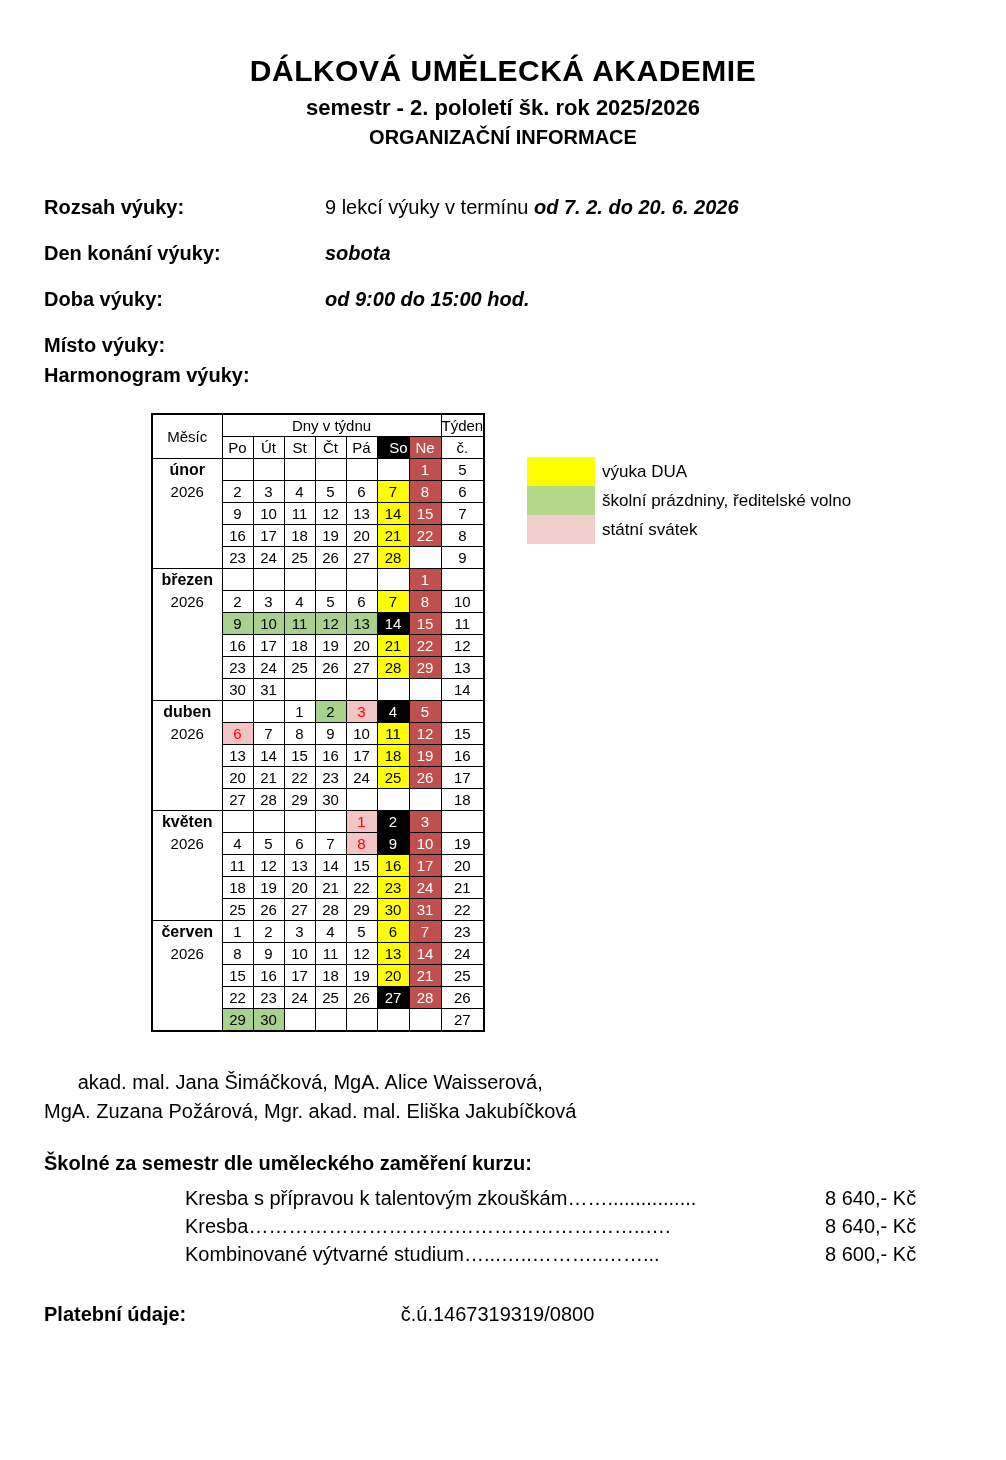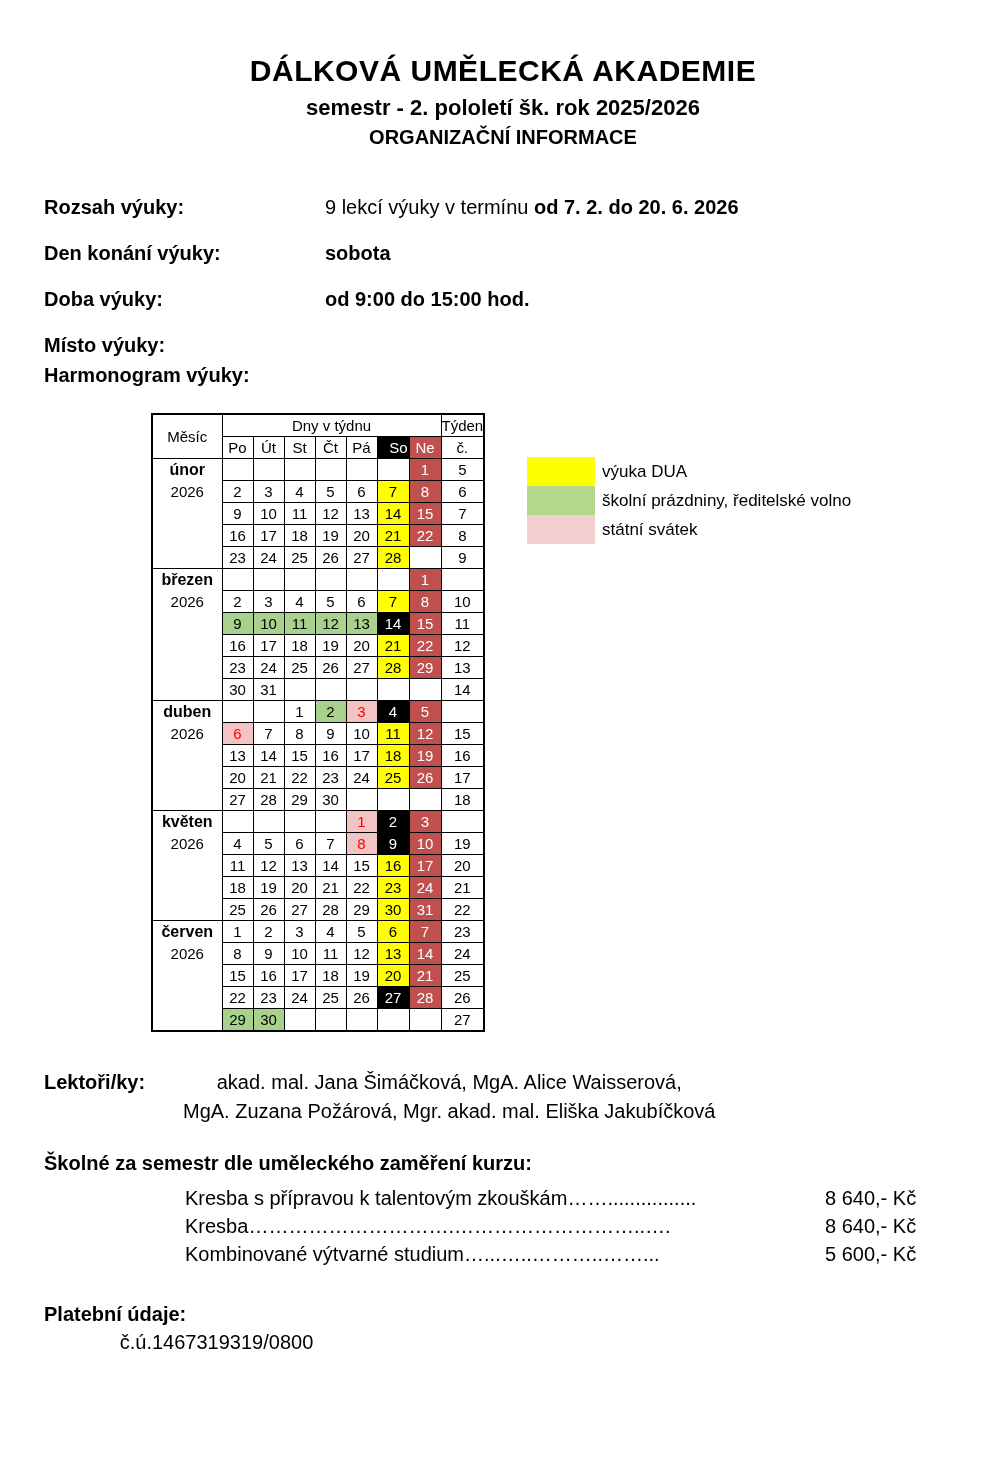--- a/index.html
+++ b/index.html
@@ -12,21 +12,21 @@
   }
   .title-block { position:absolute; top:54px; left:0; width:1006px; text-align:center; }
   .title  { font-size:30px; font-weight:bold; letter-spacing:0.5px; }
   .subtitle  { font-size:22px; font-weight:bold; margin-top:7px; }
   .subtitle2 { font-size:20px; font-weight:bold; margin-top:5px; }
 
   .info-section { position:absolute; left:44px; top:176px;margin-top:20px; }
   .info-row { display:flex; margin-bottom:24px; font-size:20px; line-height:22px; }
   .info-label { font-weight:bold; width:281px; flex-shrink:0; }
   .info-value { white-space:pre-wrap; }
-  .sb { font-weight:bold; }
+  .sb { font-weight:bold;font-style:italic; }
 
   .harmonogram { position:absolute; left:44px; top:364px; font-size:20px; font-weight:bold; }
 
   #schedule {
     position:absolute; left:151px; top:413px;
     border-collapse:collapse; border:2px solid #000;
     table-layout:fixed;
   }
   #schedule th, #schedule td {
     border:1px solid #000; padding:0; text-align:center;
@@ -57,21 +57,21 @@
   .lect-lines div { line-height:29px; white-space:nowrap;text-align:center; }
 
   .tuition { position:absolute; left:44px; top:1152px; font-size:20px; }
   .tuition-heading { font-weight:bold; }
   .tuition-items { margin-left:141px; width:750px; margin-top:9px; }
   .tuition-item { display:flex; line-height:28px; }
   .t-name { white-space:nowrap; flex-shrink:0; }
   .t-leader { flex:1; overflow:hidden; white-space:nowrap; }
   .t-price { width:110px; flex-shrink:0; text-align:left; }
 
-  .payment { position:absolute; left:44px; top:1300px; display:flex; font-size:20px;flex-direction:column; }
+  .payment { position:absolute; left:44px; top:1300px; display:flex; font-size:20px; }
   .pay-label { font-weight:bold; width:281px; flex-shrink:0; line-height:28px; }
   .pay-row { display:flex; line-height:28px; }
   .pay-key { width:108px; flex-shrink:0;text-align:right; }
 </style>
 </head>
 <body>
 
 <div class="title-block">
   <div class="title">DÁLKOVÁ UMĚLECKÁ AKADEMIE</div>
   <div class="subtitle">semestr - 2. pololetí šk. rok 2025/2026</div>
@@ -418,21 +418,20 @@
       <span class="legend-swatch" style="background: rgb(181, 217, 139);"></span>
       <span class="legend-label">školní prázdniny, ředitelské volno</span>
     </div>
     <div class="legend-item">
       <span class="legend-swatch" style="background: rgb(242, 206, 206);"></span>
       <span class="legend-label">státní svátek</span>
     </div>
   </div>
 
 <div class="lecturers">
-  <div class="lect-label">Lektoři/ky:</div>
   <div class="lect-lines" id="lect-lines">
       <div>akad. mal. Jana Šimáčková, MgA. Alice Waisserová,</div>
       <div>MgA. Zuzana Požárová, Mgr. akad. mal. Eliška Jakubíčková</div>
     </div>
 </div>
 
 <div class="tuition">
   <div class="tuition-heading">Školné za semestr dle uměleckého zaměření kurzu:</div>
   <div class="tuition-items" id="tuition-items">
       <div class="tuition-item">
@@ -441,21 +440,21 @@
         <span class="t-price">8 640,- Kč</span>
       </div>
       <div class="tuition-item">
         <span class="t-name">Kresba</span>
         <span class="t-leader"> ………………………….………………………..….</span>
         <span class="t-price">8 640,- Kč</span>
       </div>
       <div class="tuition-item">
         <span class="t-name">Kombinované výtvarné studium</span>
         <span class="t-leader">  …...…..………..……...</span>
-        <span class="t-price">5 600,- Kč</span>
+        <span class="t-price">8 600,- Kč</span>
       </div>
     </div>
 </div>
 
 <div class="payment">
   <div class="pay-label">Platební údaje:</div>
   <div class="pay-rows" id="pay-rows">
       <div class="pay-row">
         <span class="pay-key">č.ú.</span>
         <span class="pay-value">1467319319/0800</span>

